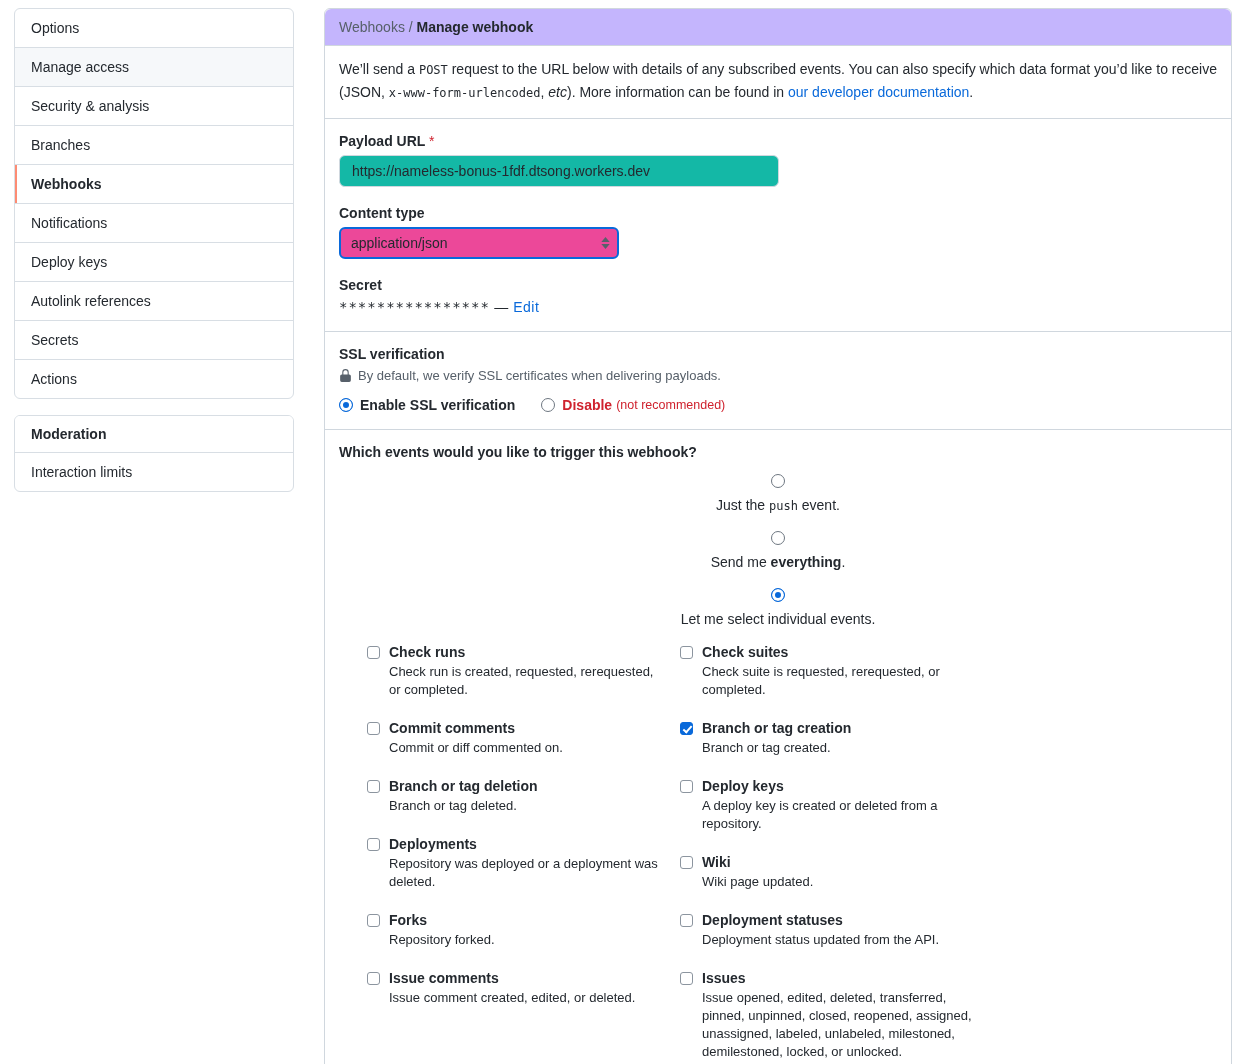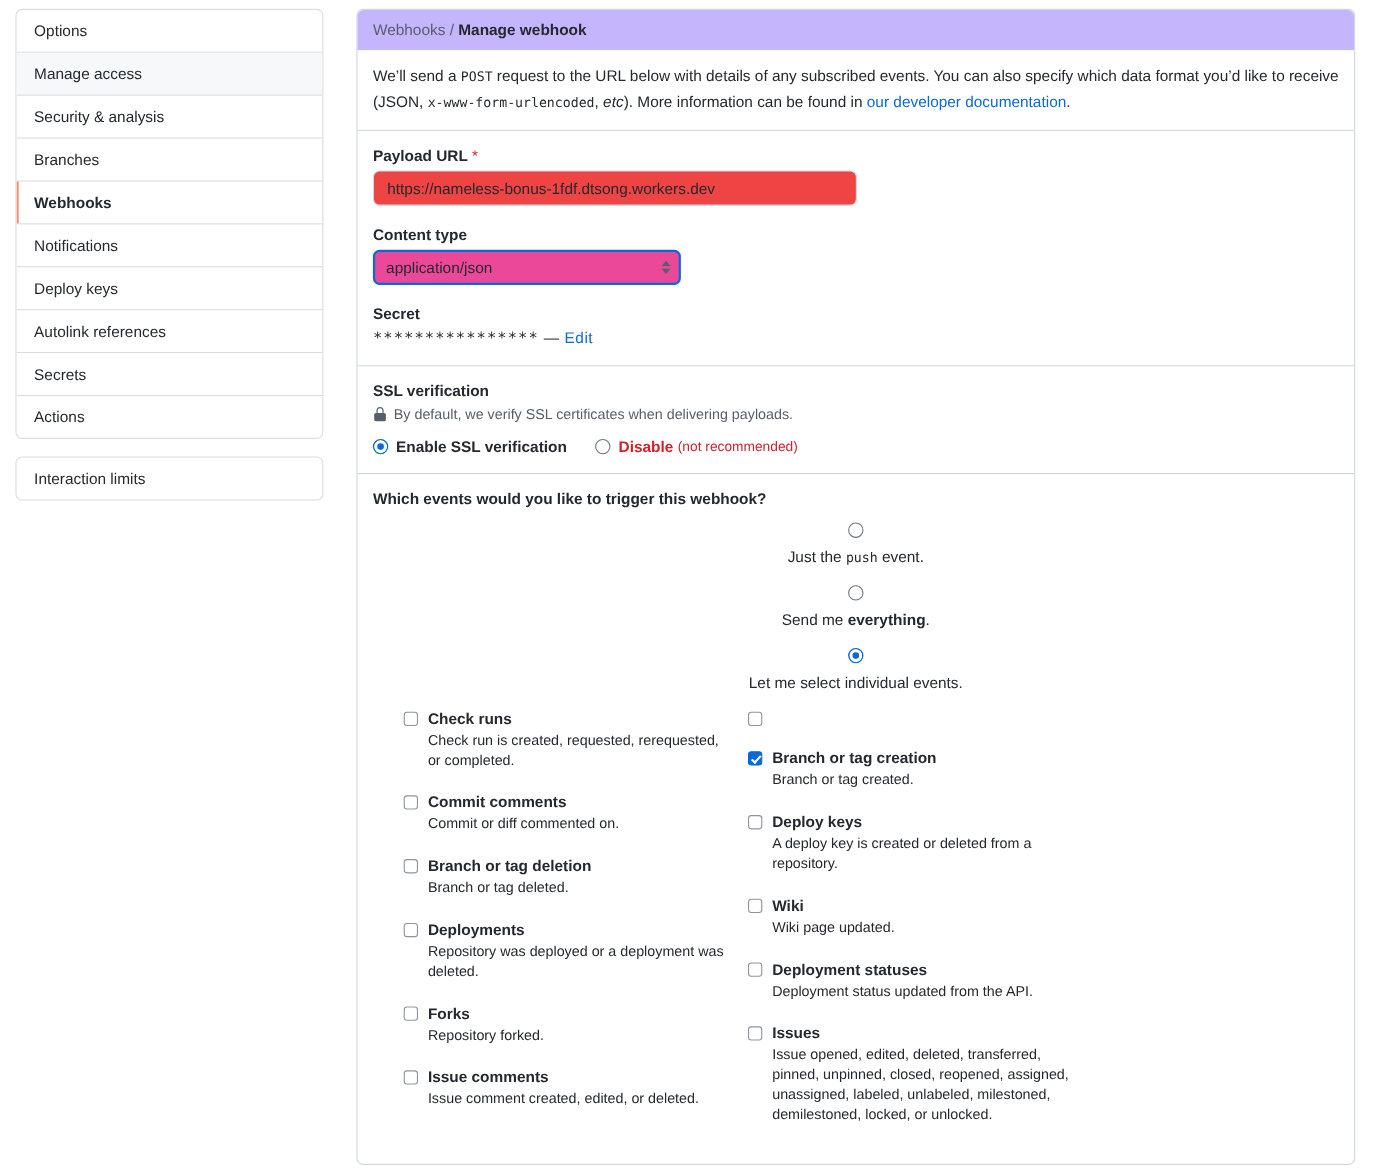--- a/index.html
+++ b/index.html
@@ -105,21 +105,21 @@
 
   input.text {
     width: 440px;
     height: 32px;
     padding: 5px 12px;
     font-size: 14px;
     font-family: "Liberation Sans", sans-serif;
     border: 1px solid #d0d7de;
     border-radius: 6px;
     color: #24292f;
-    background: #ef4444;
+    background: #14b8a6;
     outline: none;
   }
   .select-wrap {
     position: relative;
     display: inline-block;
     width: 280px;
   }
   select.ct {
     appearance: none;
     -webkit-appearance: none;
@@ -239,20 +239,21 @@
         <div class="menu-item">Security &amp; analysis</div>
         <div class="menu-item">Branches</div>
         <div class="menu-item current">Webhooks</div>
         <div class="menu-item">Notifications</div>
         <div class="menu-item">Deploy keys</div>
         <div class="menu-item">Autolink references</div>
         <div class="menu-item">Secrets</div>
         <div class="menu-item">Actions</div>
       </div>
     <div class="menu">
+      <div class="menu-header">Moderation</div>
       <div id="moderation-menu">
           <div class="menu-item">Interaction limits</div>
         </div>
     </div>
   </div>
 
   <div class="main">
 
     <div class="panel-head">
       <span>Webhooks</span><span> / </span><b>Manage webhook</b>
@@ -376,20 +377,24 @@
               <input type="checkbox" style="">
               <div class="evt-body">
                 <div class="evt-name">Issue comments</div>
                 <div class="evt-desc">Issue comment created, edited, or deleted.</div>
               </div>
             </label>
           </div>
         <div id="evt-right">
             <label class="evt-item">
               <input type="checkbox" style="">
+              <div class="evt-body">
+                <div class="evt-name">Check suites</div>
+                <div class="evt-desc">Check suite is requested, rerequested, or completed.</div>
+              </div>
             </label>
             <label class="evt-item">
               <input type="checkbox" checked="" style="">
               <div class="evt-body">
                 <div class="evt-name">Branch or tag creation</div>
                 <div class="evt-desc">Branch or tag created.</div>
               </div>
             </label>
             <label class="evt-item">
               <input type="checkbox" style="">

